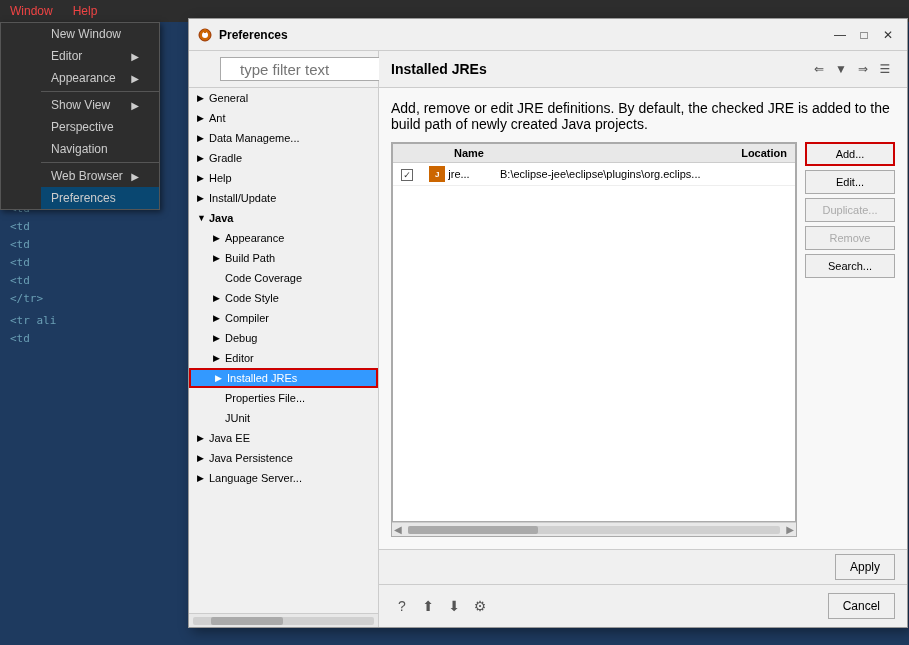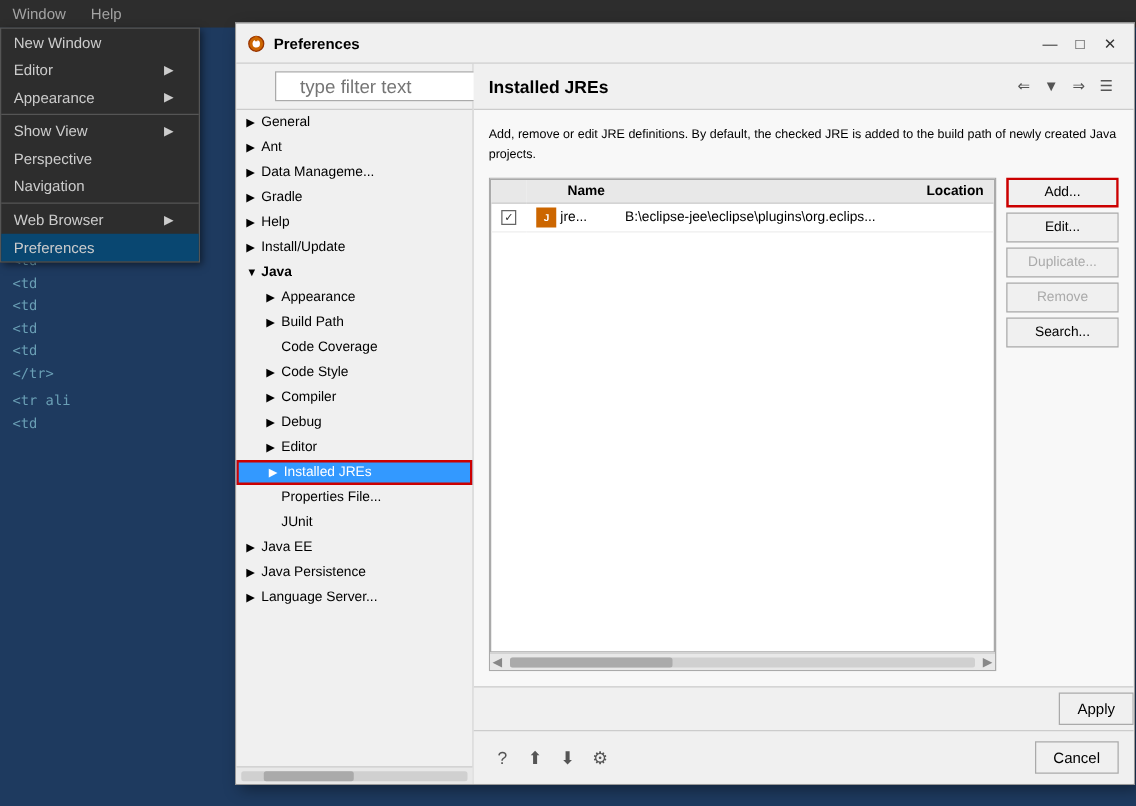--- a/index.html
+++ b/index.html
@@ -23,21 +23,21 @@
       font-family: monospace;
       font-size: 11px;
       padding: 30px 0 0 10px;
       line-height: 18px;
     }
 
     
     .menubar {
       display: flex;
       background: #2d2d2d;
-      color: #a3a3a3;
+      color: #ef4444;
       height: 22px;
       align-items: center;
       padding: 0 4px;
       gap: 8px;
       font-size: 12px;
     }
     .menubar-item {
       padding: 2px 6px;
       cursor: pointer;
       border-radius: 2px;
@@ -46,20 +46,21 @@
     
     .dropdown-menu {
       position: absolute;
       top: 22px;
       left: 0;
       background: #2d2d2d;
       border: 1px solid #555;
       min-width: 160px;
       z-index: 10;
       box-shadow: 2px 2px 6px rgba(0,0,0,0.5);
+      padding-left: 40px;
     }
     .dropdown-item {
       padding: 4px 20px 4px 10px;
       color: #cccccc;
       cursor: pointer;
       display: flex;
       align-items: center;
       justify-content: space-between;
     }
     .dropdown-item.active { background: #094771; }
@@ -240,21 +241,21 @@
     }
 
     .content-body {
       flex: 1;
       padding: 12px;
       display: flex;
       flex-direction: column;
     }
 
     .description-text {
-      font-size: 10px;
+      font-size: 14px;
       color: #000;
       margin-bottom: 10px;
       line-height: 16px;
     }
 
     .section-label {
       font-size: 11px;
       color: #000;
       margin-bottom: 4px;
     }
@@ -637,21 +638,21 @@
           <div class="action-btns">
             <button class="action-btn highlighted">Add...</button>
             <button class="action-btn">Edit...</button>
             <button class="action-btn disabled">Duplicate...</button>
             <button class="action-btn disabled">Remove</button>
             <button class="action-btn">Search...</button>
           </div>
         </div>
       </div>
 
-      <div style="display:flex; justify-content:flex-end; padding: 4px 0 4px 12px; background:#f0f0f0; border-top: 1px solid #ccc;">
+      <div style="display:flex; justify-content:flex-end; padding: 4px 12px 4px 12px; background:#f0f0f0; border-top: 1px solid #ccc;">
         <button class="footer-btn">Apply</button>
       </div>
 
       <div class="dialog-footer">
         <div class="footer-icons">
           <div class="footer-icon" title="Help">?</div>
           <div class="footer-icon" title="Export">⬆</div>
           <div class="footer-icon" title="Import">⬇</div>
           <div class="footer-icon" title="Settings">⚙</div>
         </div>

